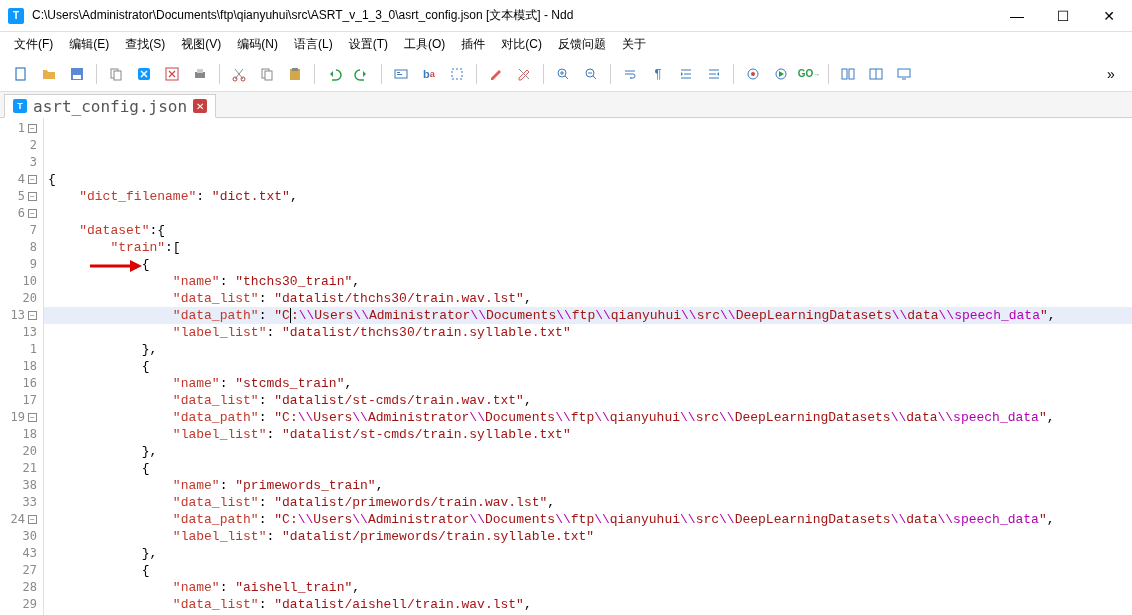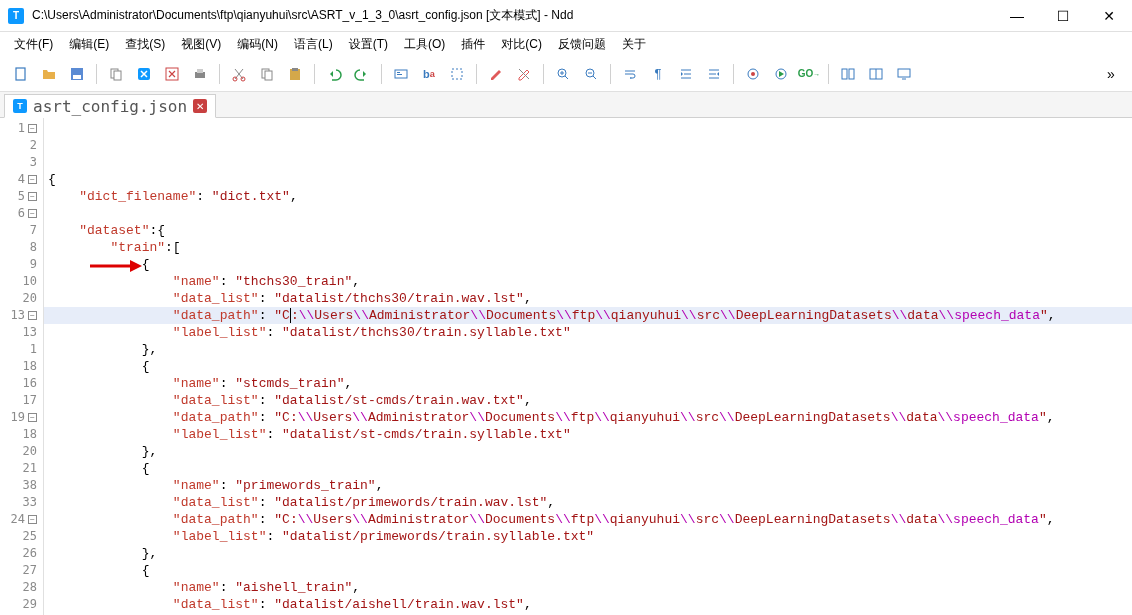--- a/index.html
+++ b/index.html
@@ -325,24 +325,24 @@
         <span>38</span>
       </div>
       <div class="ln">
         <span>33</span>
       </div>
       <div class="ln">
         <span>24</span>
         <span class="fold">−</span>
       </div>
       <div class="ln">
-        <span>25</span>
-      </div>
-      <div class="ln">
-        <span>26</span>
+        <span>30</span>
+      </div>
+      <div class="ln">
+        <span>43</span>
       </div>
       <div class="ln">
         <span>27</span>
       </div>
       <div class="ln">
         <span>28</span>
       </div>
       <div class="ln">
         <span>29</span>
       </div>

